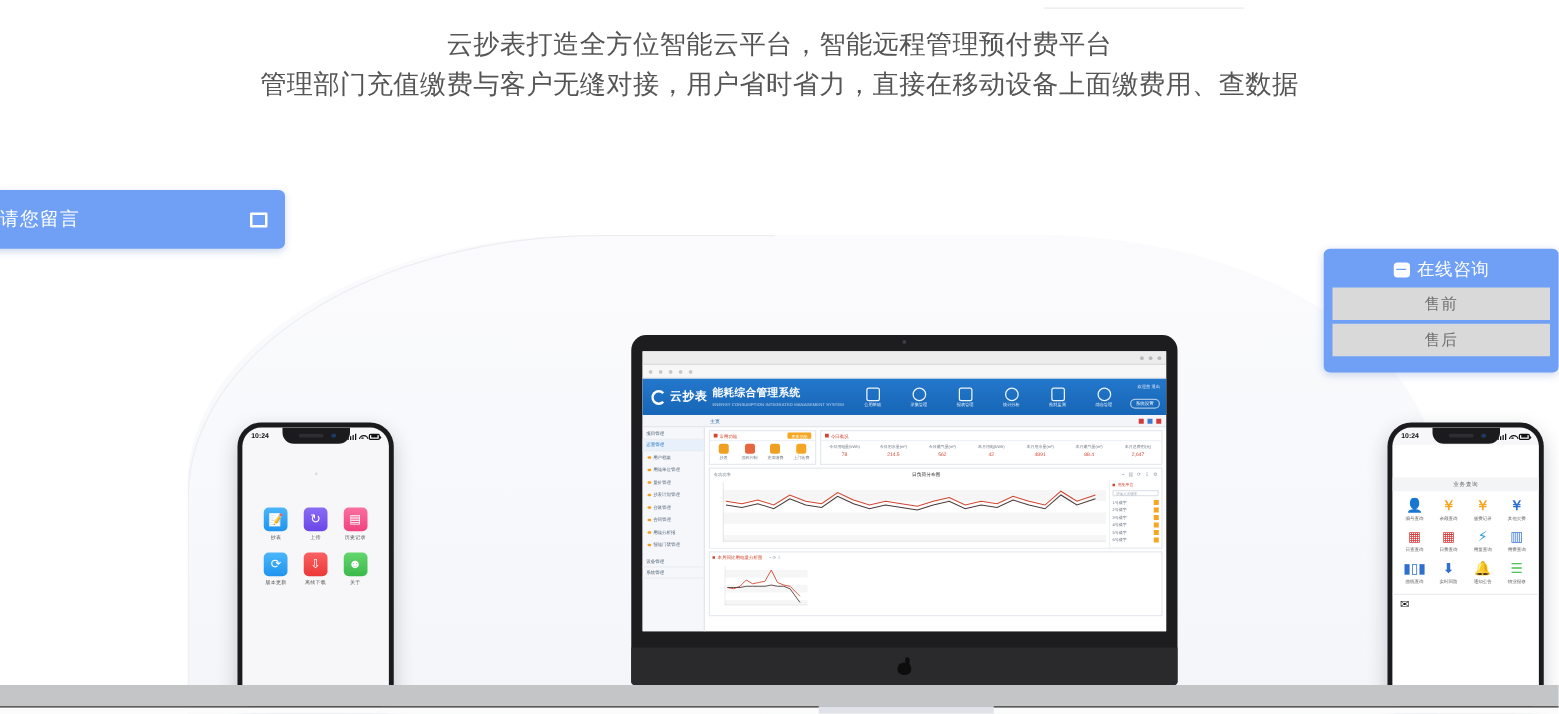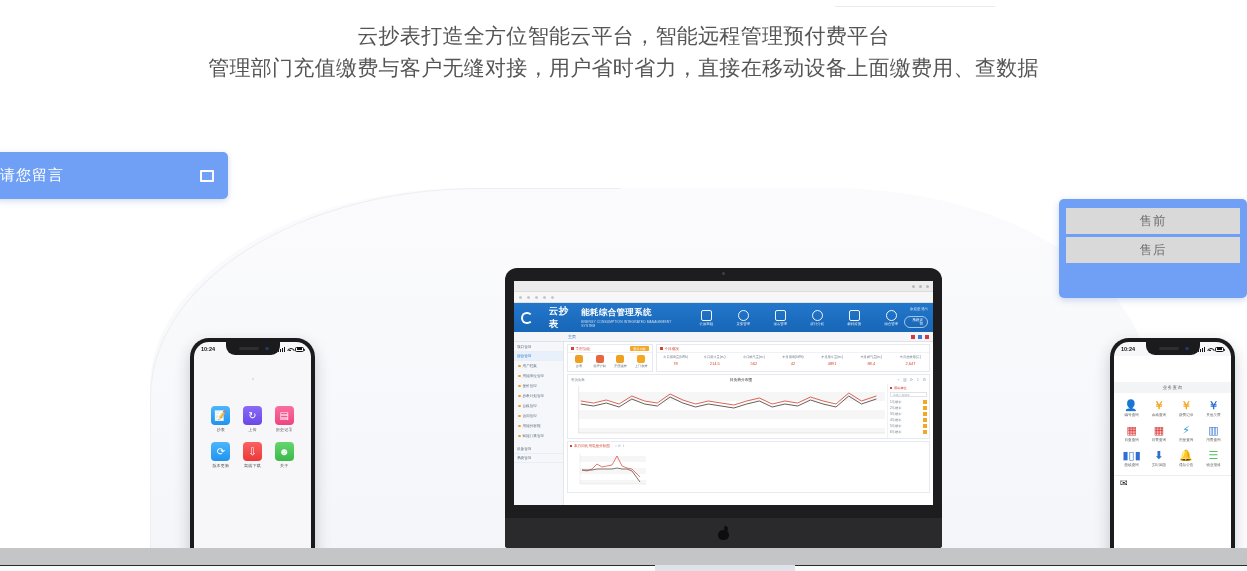--- a/index.html
+++ b/index.html
@@ -134,21 +134,21 @@
   .bw-nav { height:11px; background:#f7f7f7; border-bottom:1px solid #e2e2e2;
             display:flex; align-items:center; padding-left:5px; gap:5px; }
   .bw-navdot { width:3px;height:3px;border-radius:50%;background:#c7c7c7; }
 
   
   .app-head {
     height:29px; background:#1b6fc4;
     background:linear-gradient(180deg,#2377cb,#1766b7);
     display:flex; align-items:center; padding-left:7px; color:#fff;
   }
-  .app-logo { display:flex; align-items:center; gap:16px; }
+  .app-logo { display:flex; align-items:flex-end; gap:3px; }
   .app-logo-mark {
     width:12px;height:12px;border-radius:50%;
     border:2px solid #ffffff; border-right-color:transparent;
   }
   .app-logo-text { font-size:9.5px; font-weight:bold; letter-spacing:0.5px; }
   .app-title-wrap { margin-left:4px; }
   .app-title { font-size:8.5px; font-weight:bold; letter-spacing:0.3px; }
   .app-sub { font-size:3.3px; opacity:.75; letter-spacing:0.1px; margin-top:1px;}
   .app-nav { display:flex; margin-left:10px; gap:11px; }
   .app-nav-item { text-align:center; width:26px; }
@@ -331,20 +331,24 @@
   <div class="hero-sub">云抄表打造全方位智能云平台，智能远程管理预付费平台</div>
   <div class="hero-sub" style="margin-top:4px">管理部门充值缴费与客户无缝对接，用户省时省力，直接在移动设备上面缴费用、查数据</div>
 </div>
 
 <div class="leave-msg">
   <span class="leave-msg-label">请您留言</span>
   <span class="leave-msg-sq"></span>
 </div>
 
 <div class="consult">
+  <div class="consult-head">
+    <span class="consult-icon"></span>
+    <span>在线咨询</span>
+  </div>
   <div class="consult-btn">售前</div>
   <div class="consult-btn">售后</div>
 </div>
 
 <div class="imac">
   <div class="imac-body">
     <div class="imac-cam"></div>
     <div class="imac-screen">
 
       <div class="bw-bar">

